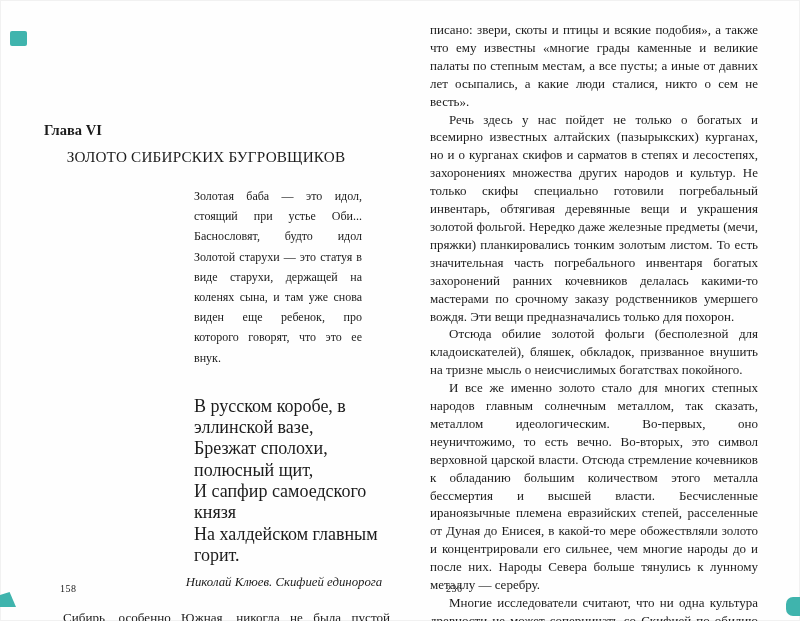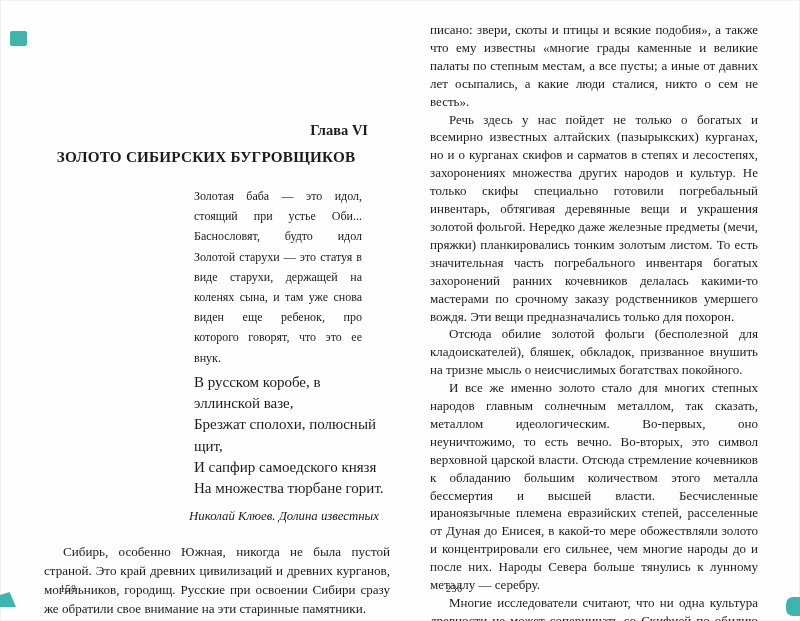--- a/index.html
+++ b/index.html
@@ -16,53 +16,53 @@
     background:#fefefe;
     box-shadow:inset 0 0 0 1px #f1f1f1;
   }
   
   .page{position:absolute;top:0;height:621px;}
   .page-left{left:44px;width:346px;}
   .page-right{left:430px;width:328px;}
 
   .chapter-label{
     margin-top:121px;
-    text-align:right;
+    text-align:left;
     padding-right:22px;
     font-weight:bold;
     font-size:14.5px;
     line-height:18px;
   }
   .chapter-title{
     margin-top:8px;
     text-align:center;
     padding-right:22px;
-    font-weight:bold;
+    font-weight:normal;
     font-size:15.2px;
     line-height:19px;
     letter-spacing:.2px;
   }
   .epigraph{
     margin:20px 7px 0 150px;
     width:168px;
     font-size:12px;
     line-height:20.2px;
     text-align:justify;
   }
   .epigraph-attrib{
     margin:11px 0 0 128px;
     width:210px;
     text-align:center;
     font-style:italic;
     font-size:12.8px;
     line-height:21px;
   }
   .poem{
-    margin:4px 0 0 150px;
-    font-size:15px;
+    margin:28px 0 0 150px;
+    font-size:18px;
     line-height:21.3px;
   }
   .poem-attrib{
     margin:6px 0 0 124px;
     width:232px;
     text-align:center;
     font-style:italic;
     font-size:12.8px;
     line-height:20px;
   }
@@ -103,24 +103,24 @@
 
     <div class="chapter-title">ЗОЛОТО СИБИРСКИХ БУГРОВЩИКОВ</div>
 
     <div class="epigraph">Золотая баба — это идол, стоящий при устье Оби... Баснословят, будто идол Золотой старухи — это статуя в виде старухи, держащей на коленях сына, и там уже снова виден еще ребенок, про которого говорят, что это ее внук.</div>
 
 
     <div class="poem">
       <div>В русском коробе, в эллинской вазе,</div>
       <div>Брезжат сполохи, полюсный щит,</div>
       <div>И сапфир самоедского князя</div>
-      <div>На множества тюрбане горит.</div>
+      <div>На халдейском главным горит.</div>
     </div>
 
-    <div class="poem-attrib">Николай Клюев. Долина известных</div>
+    <div class="poem-attrib">Николай Клюев. Скифией единорога</div>
 
     <div class="body-text">
       <p>Сибирь, особенно Южная, никогда не была пустой страной. Это край древних цивилизаций и древних курганов, могильников, городищ. Русские при освоении Сибири сразу же обратили свое внимание на эти старинные памятники.</p>
 
     </div>
 
     <div class="page-number">158</div>
   </div>
 
   <div class="page page-right">

